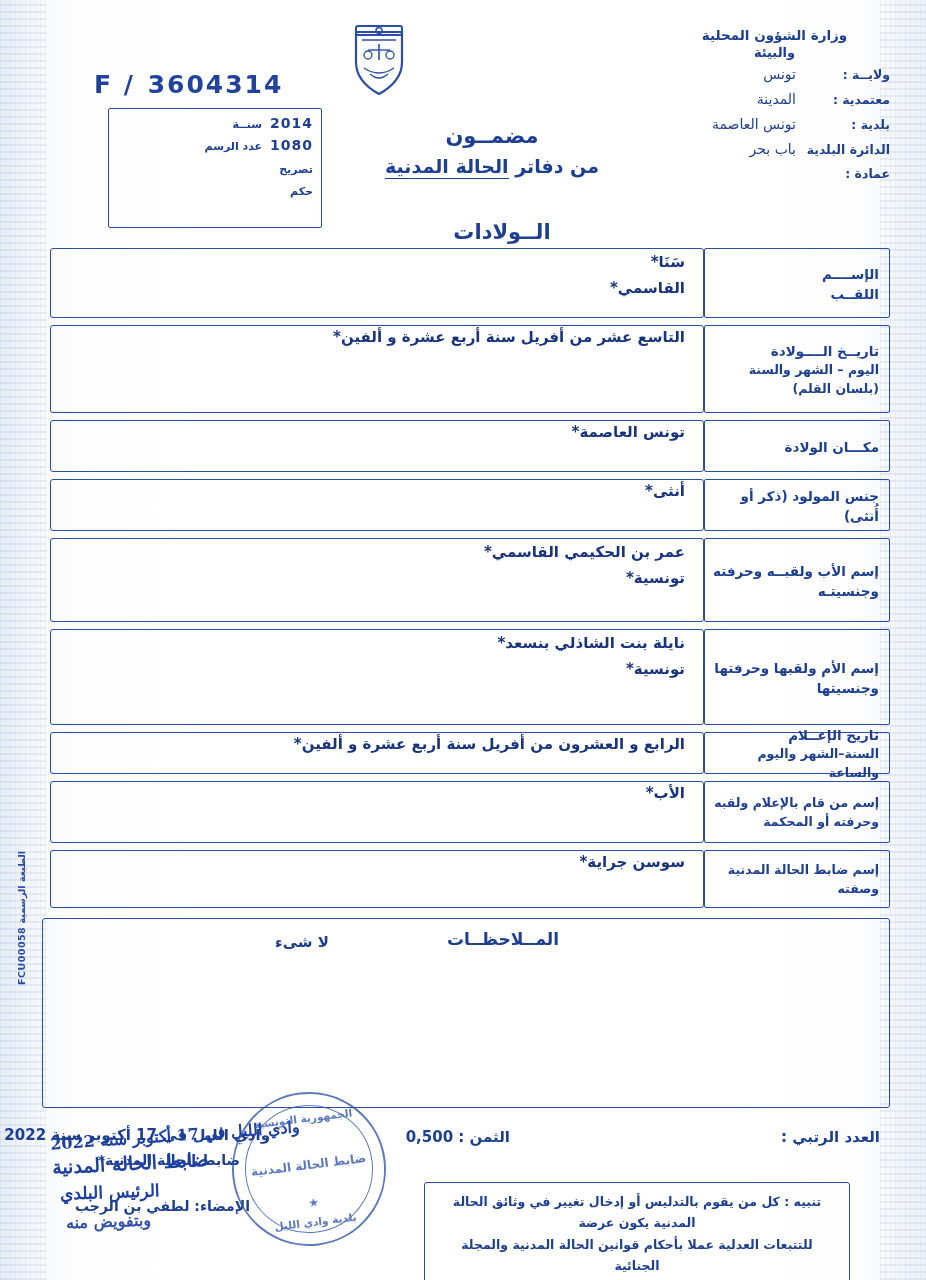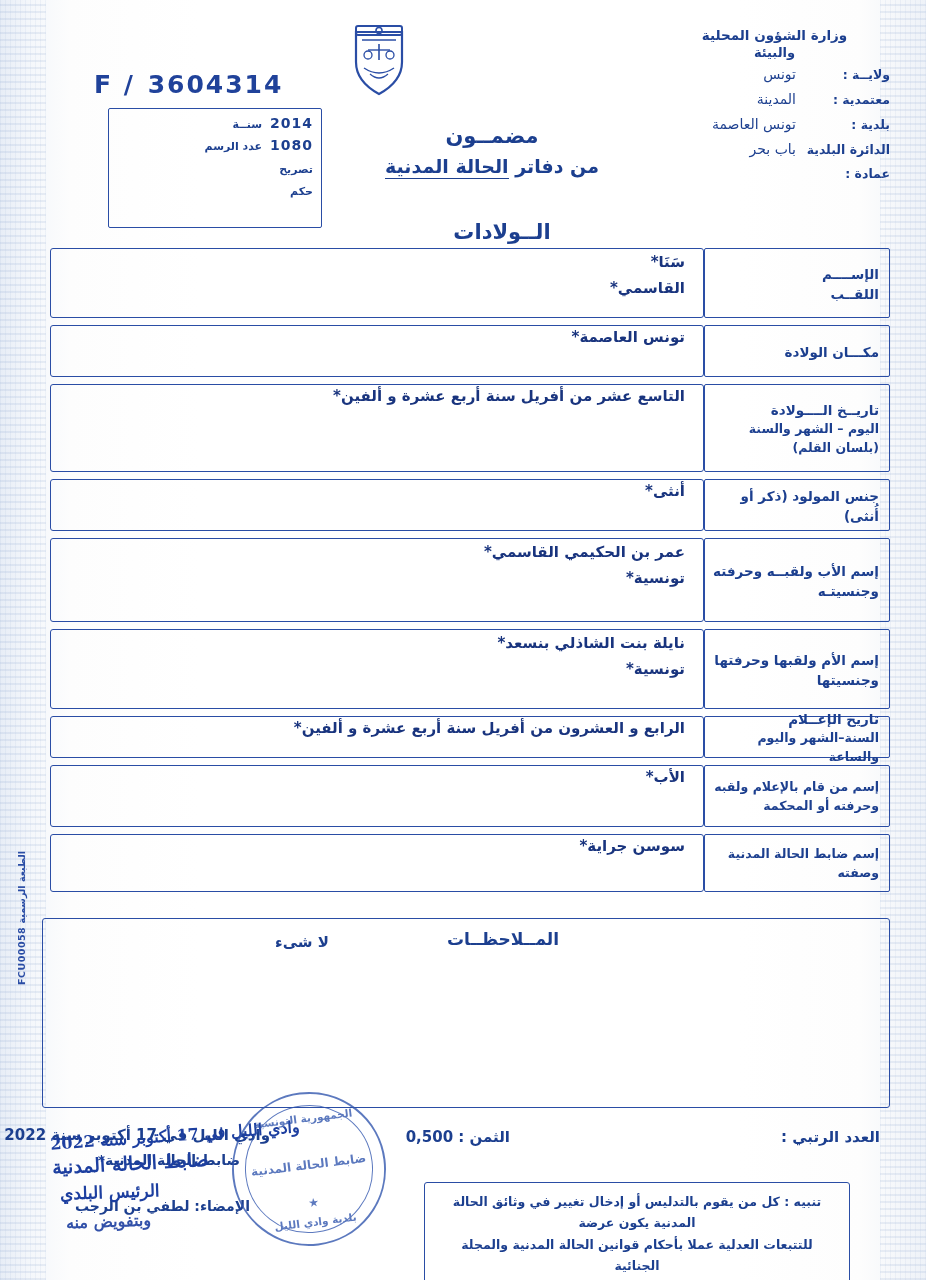--- a/index.html
+++ b/index.html
@@ -217,21 +217,21 @@
   .vtext.l1 { top: 4px; }
   .vtext.l2 { top: 30px; }
   .vtext.up { top: 2px; }
 
   
   .h-name   .lcell, .h-name   .vcell { height: 70px; }
   .h-bdate  .lcell, .h-bdate  .vcell { height: 88px; }
   .h-bplace .lcell, .h-bplace .vcell { height: 52px; }
   .h-sex    .lcell, .h-sex    .vcell { height: 52px; }
   .h-father .lcell, .h-father .vcell { height: 84px; }
-  .h-mother .lcell, .h-mother .vcell { height: 80px; }
+  .h-mother .lcell, .h-mother .vcell { height: 96px; }
   .h-decl   .lcell, .h-decl   .vcell { height: 42px; }
   .h-who    .lcell, .h-who    .vcell { height: 62px; }
   .h-officer .lcell, .h-officer .vcell { height: 58px; }
 
   
   .remarks {
     position: absolute;
     top: 918px;
     left: 0;
     right: 0;
@@ -472,37 +472,37 @@
         <div class="lcell">
           <span class="sp">الإســــم</span>
           <span class="sp">اللقــب</span>
         </div>
         <div class="vcell">
           <div class="vtext l1">سَنَا*</div>
           <div class="vtext l2">القاسمي*</div>
         </div>
       </div>
 
-      <div class="trow h-bplace">
-        <div class="lcell">
-          <span class="sp">مكـــان الولادة</span>
-        </div>
-        <div class="vcell">
-          <div class="vtext up">تونس العاصمة*</div>
-        </div>
-      </div>
-
       <div class="trow h-bdate">
         <div class="lcell">
           <span class="sp">تاريــخ الــــولادة</span>
           <span class="small">اليوم – الشهر والسنة</span>
           <span class="small">(بلسان القلم)</span>
         </div>
         <div class="vcell">
           <div class="vtext up">التاسع عشر من أفريل سنة أربع عشرة و ألفين*</div>
+        </div>
+      </div>
+
+      <div class="trow h-bplace">
+        <div class="lcell">
+          <span class="sp">مكـــان الولادة</span>
+        </div>
+        <div class="vcell">
+          <div class="vtext up">تونس العاصمة*</div>
         </div>
       </div>
 
       <div class="trow h-sex">
         <div class="lcell">
           <span>جنس المولود (ذكر أو أُنثى)</span>
         </div>
         <div class="vcell">
           <div class="vtext up">أنثى*</div>
         </div>

